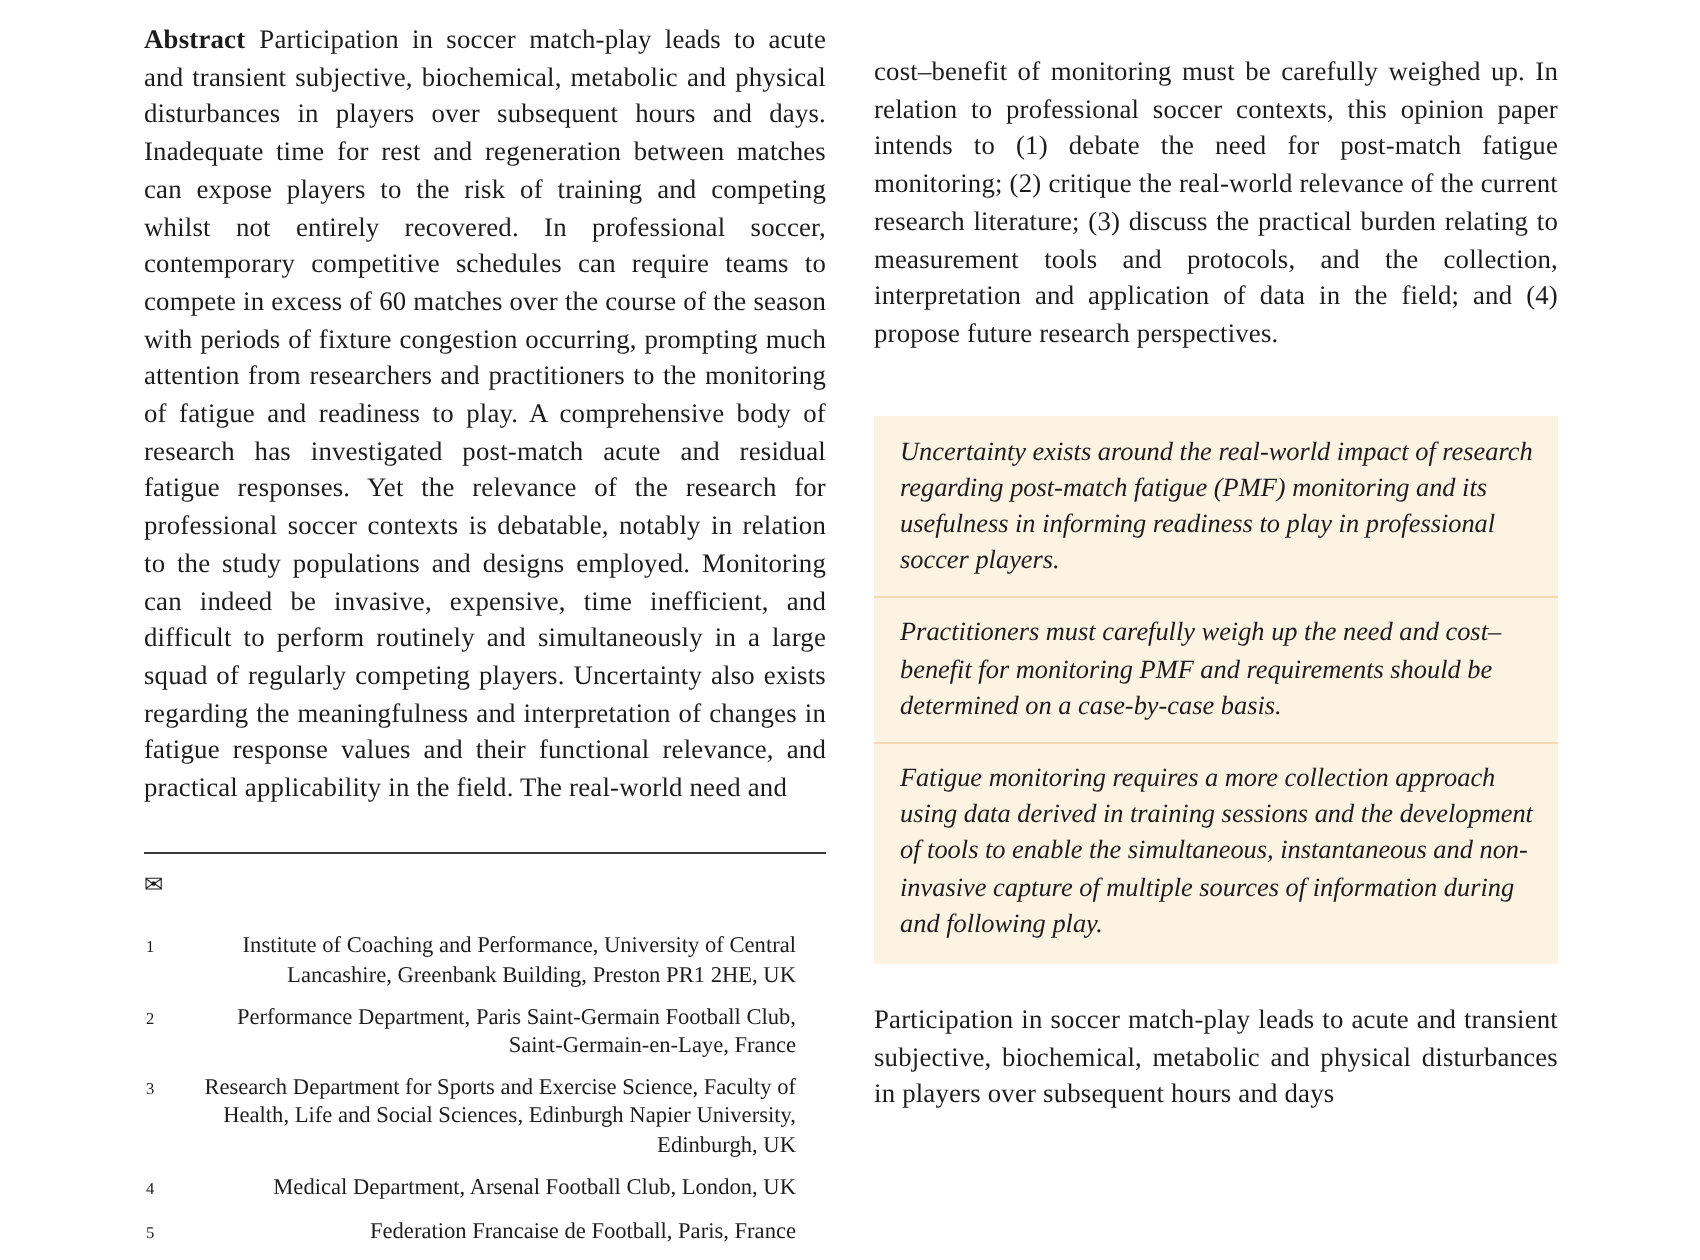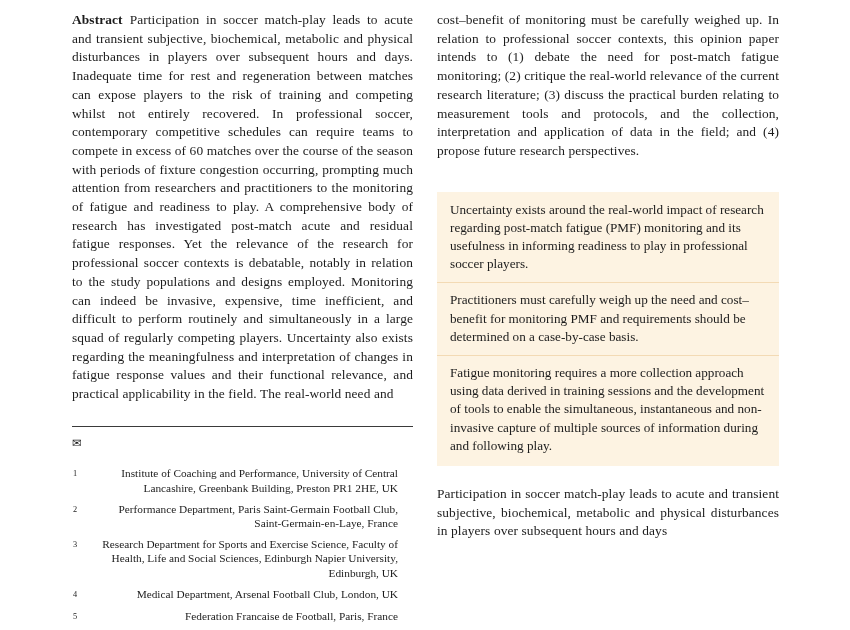--- a/index.html
+++ b/index.html
@@ -32,37 +32,38 @@
   }
 
   .correspondence { display: flex; margin-top: 9px; font-size: 11.4px; line-height: 14.6px; }
   .correspondence .icon-col { flex: 0 0 21px; font-size: 11.5px; line-height: 14.6px; }
 
   .affils { margin-top: 16px; width: 326px; }
   .affil { display: flex; font-size: 11.3px; line-height: 14.2px; margin-bottom: 7px; }
   .affil-num { flex: 0 0 21px; font-size: 8.3px; padding-top: 1px; padding-left: 1px; }
   .affil-text { flex: 1; text-align: right; }
 
-  .continuation { margin-top: 11px; }
+  .continuation { margin-top: 27px; }
 
   .kp-box { margin-top: 31px; background: var(--key-points-body-bg, #fdf3e2); }
   .kp-header {
     background: var(--key-points-header-bg, #e8801e);
     color: #ffffff;
     font-family: "Liberation Sans", sans-serif;
     font-weight: bold;
     font-size: 13.5px;
     padding: 12px 14px 11px 14px;
   }
   .kp-body { padding: 1px 0 2px 0; }
   .kp-item {
     font-size: 13.2px;
     line-height: 18.2px;
     padding: 8px 12px 9px 13px;
     text-align: left;
+    font-style: italic;
   }
   .kp-item + .kp-item { border-top: 1px solid var(--key-points-divider, #f3dab4); }
 
   .section-heading { margin: 56px 0 0 0; font-size: 15px; font-weight: bold; color: #111; }
   .section-num { display: inline-block; margin-right: 13px; }
 
   .intro-par { margin-top: 19px; }
 </style>
 </head>
 <body>

